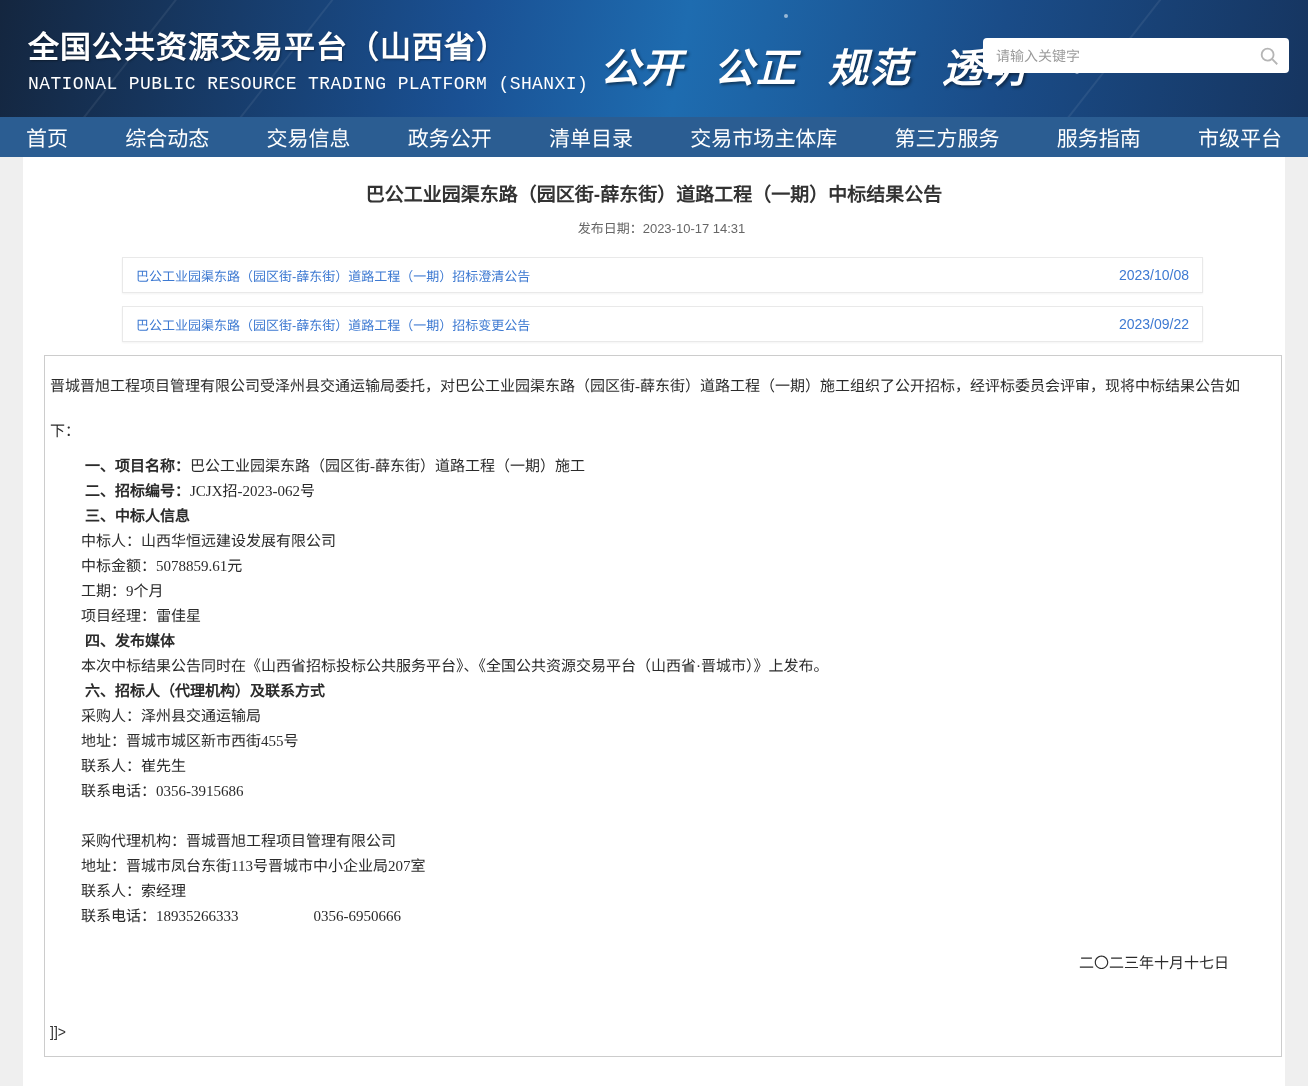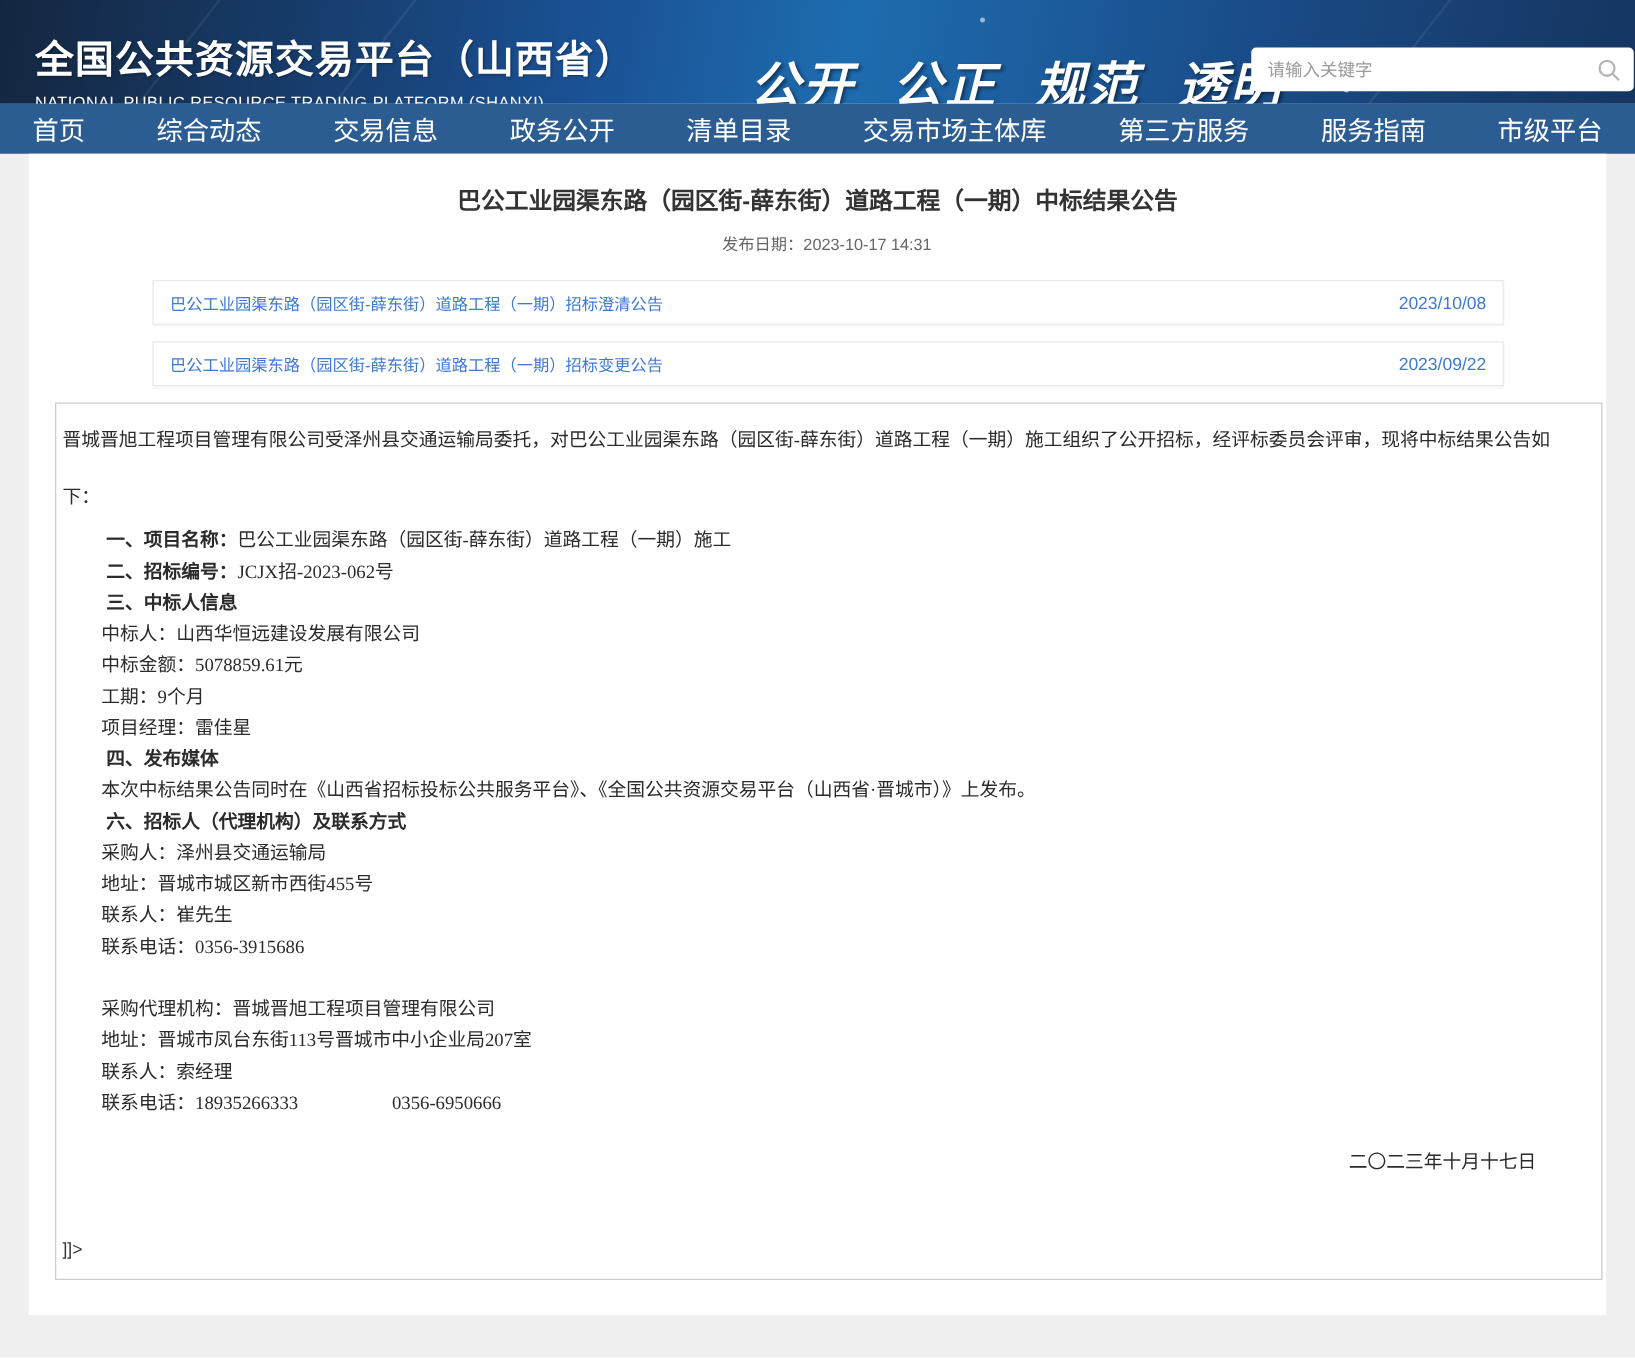--- a/index.html
+++ b/index.html
@@ -4,46 +4,46 @@
 <style>
   html,body{margin:0;padding:0;}
   body{
     width:1308px;min-height:1086px;
     background:#efefef;
     font-family:"Liberation Sans","DejaVu Sans",sans-serif;
     color:#333;
   }
   
   .header{
-    position:relative;height:83px;overflow:hidden;
+    position:relative;height:117px;overflow:hidden;
     background:linear-gradient(100deg,
       var(--header_dark,#14263f) 0%,
       #1a5194 36%,
       var(--header_light,#1e6cb0) 52%,
       #1a4c88 76%,
       #163560 100%);
   }
   .streak{position:absolute;width:2px;height:260px;background:rgba(255,255,255,0.07);transform:rotate(38deg);}
   .streak.s1{left:120px;top:-60px;}
   .streak.s2{left:300px;top:-90px;}
   .streak.s3{left:1120px;top:-80px;}
   .dot{position:absolute;width:4px;height:4px;border-radius:50%;background:rgba(255,255,255,0.55);}
   .dot.d1{left:784px;top:14px;}
   .dot.d2{left:1075px;top:70px;}
   .logo{position:absolute;left:28px;top:22px;color:#fff;}
   .logo-cn{font-size:31px;font-weight:bold;letter-spacing:1px;text-shadow:1px 1px 2px rgba(0,0,0,.35);}
-  .logo-en{font-size:13px;margin-top:7px;letter-spacing:.4px;}
+  .logo-en{font-size:18px;margin-top:7px;letter-spacing:.4px;font-family:Liberation Mono, monospace;}
   .slogan{
     position:absolute;left:600px;top:36px;display:flex;gap:30px;
     color:#fff;font-family:"Liberation Serif","DejaVu Serif",serif;
     font-weight:bold;font-style:italic;font-size:40px;
     text-shadow:2px 2px 3px rgba(0,0,0,.45);letter-spacing:2px;
   }
   .search-box{
-    position:absolute;right:1px;top:38px;width:306px;height:35px;
+    position:absolute;right:19px;top:38px;width:306px;height:35px;
     background:#fff;border-radius:4px;display:flex;align-items:center;
   }
   .search-input{
     flex:1;border:none;outline:none;background:transparent;
     padding:0 6px 0 13px;font-size:14px;color:#333;
     font-family:"Liberation Sans",sans-serif;
   }
   .search-input::placeholder{color:#9b9b9b;}
   .search-btn{border:none;background:transparent;padding:0 9px 0 0;cursor:pointer;display:flex;align-items:center;}
   

